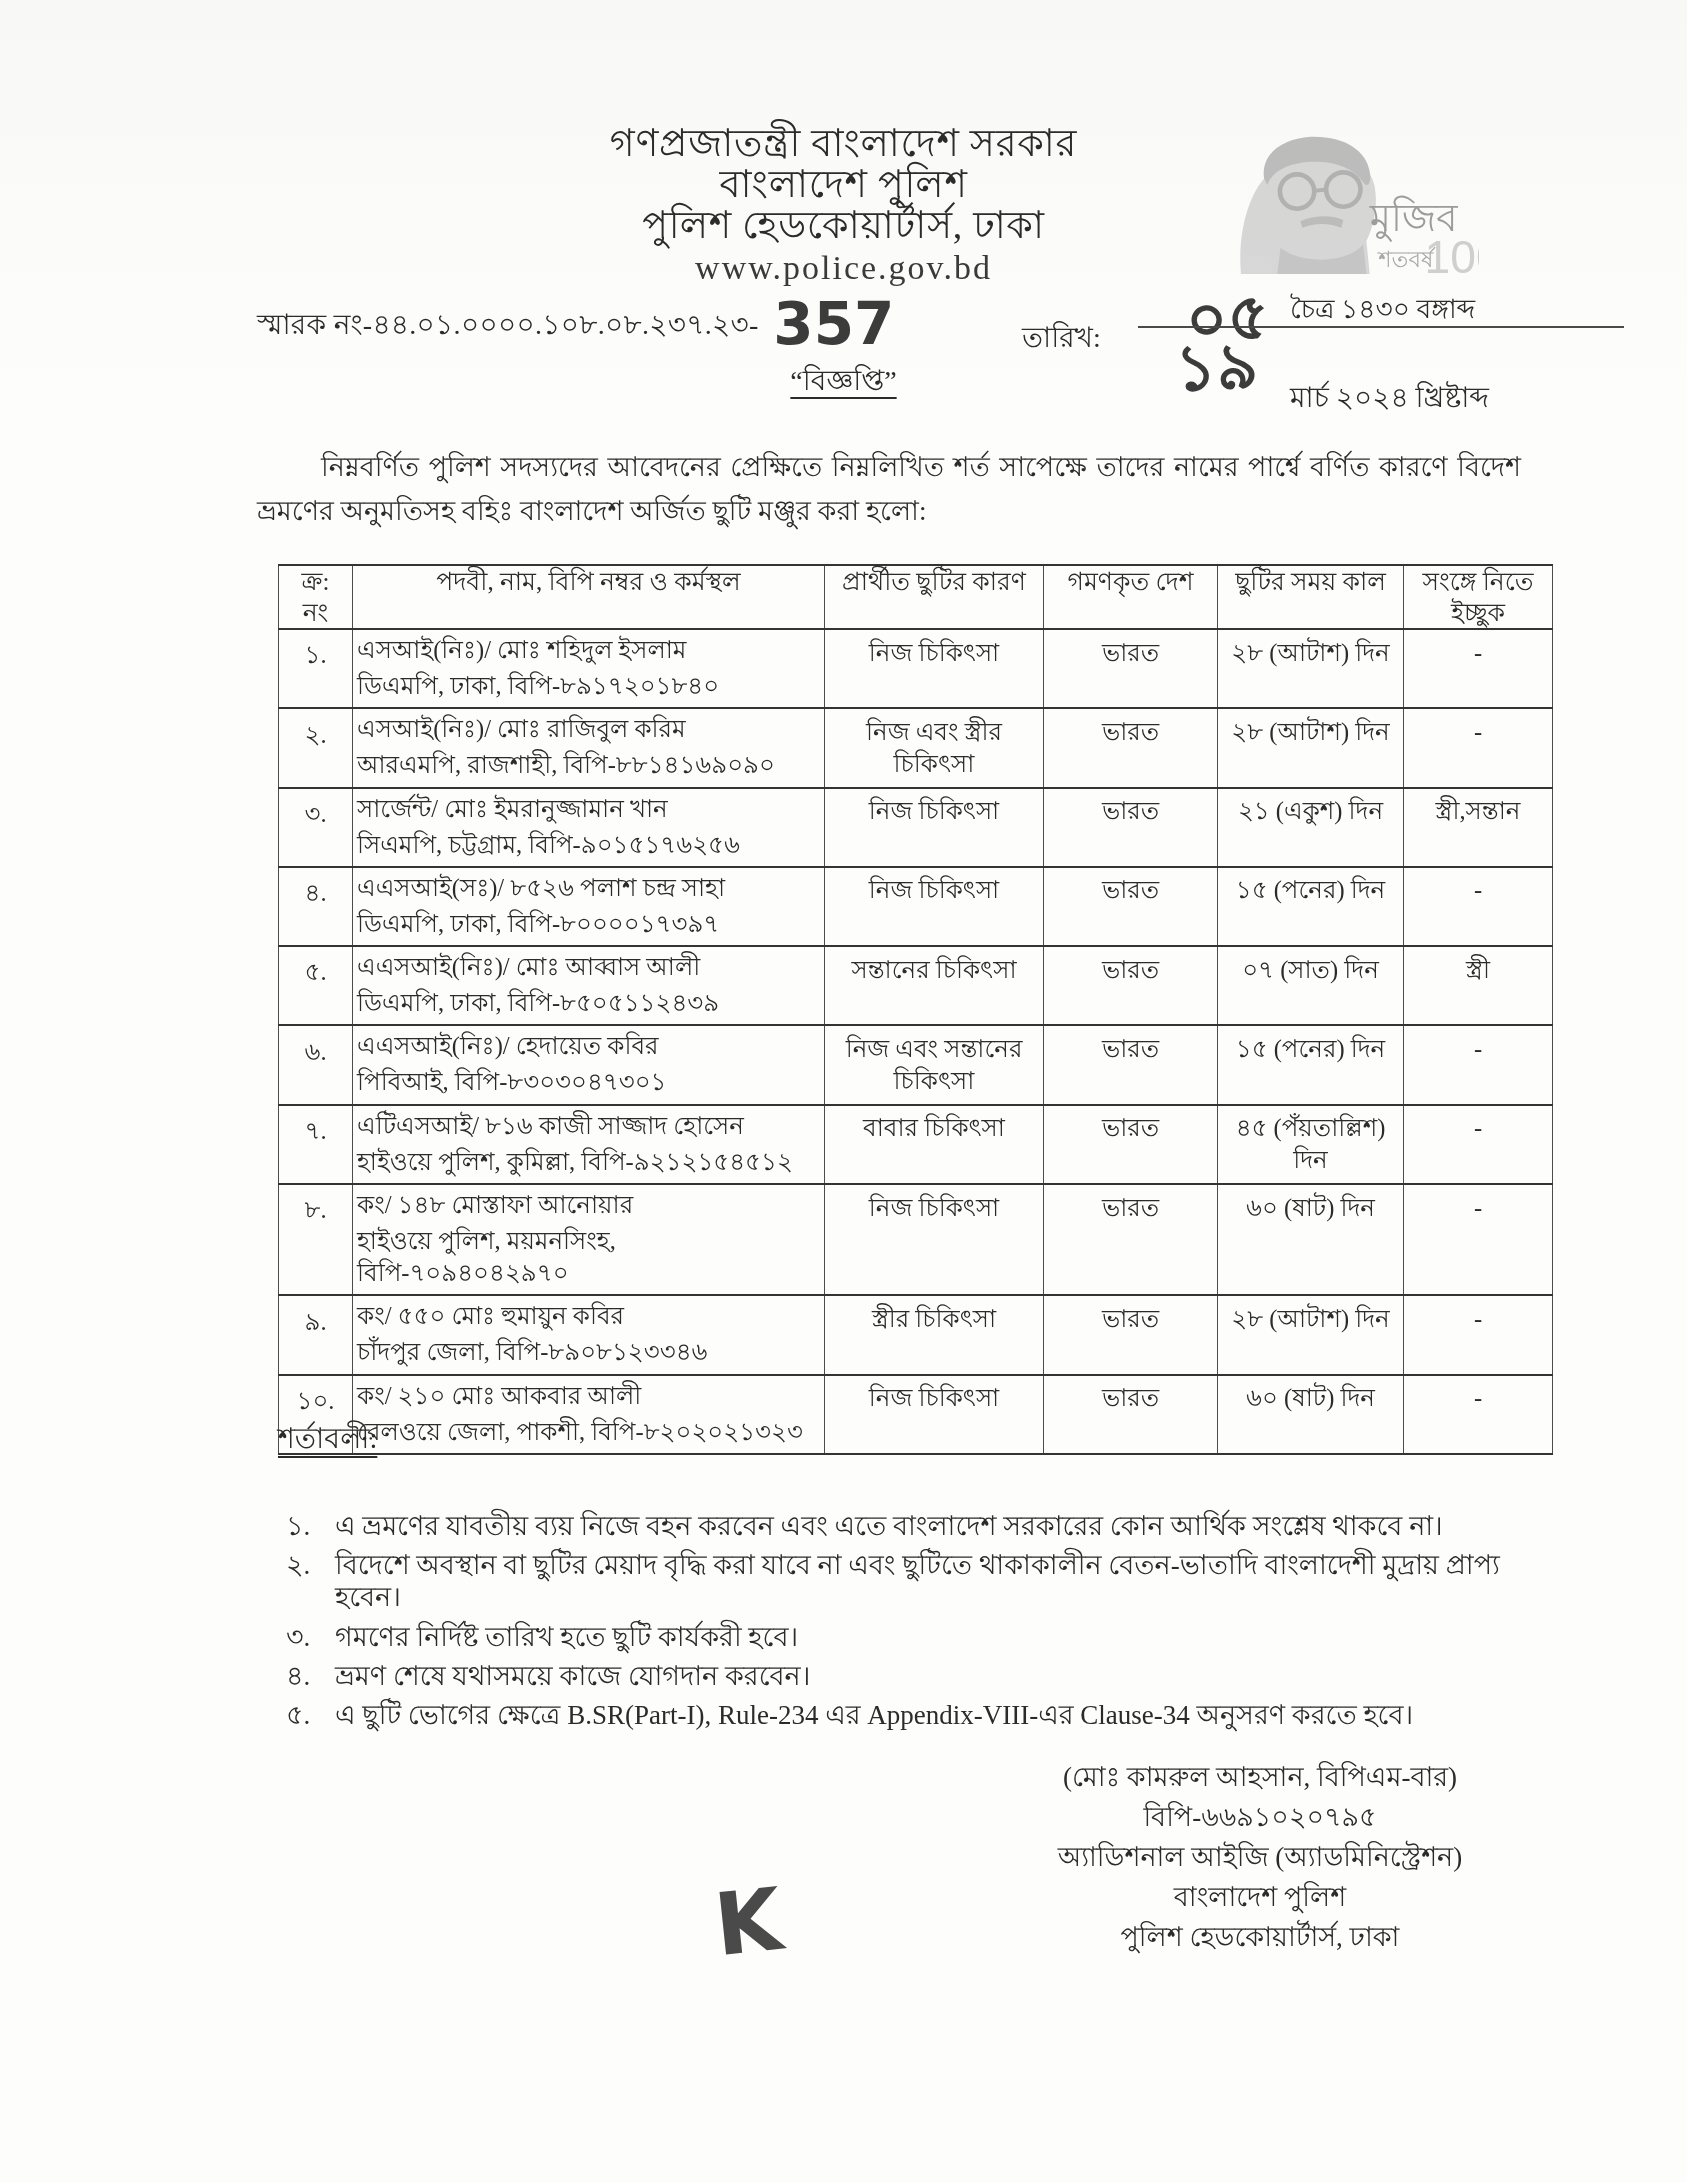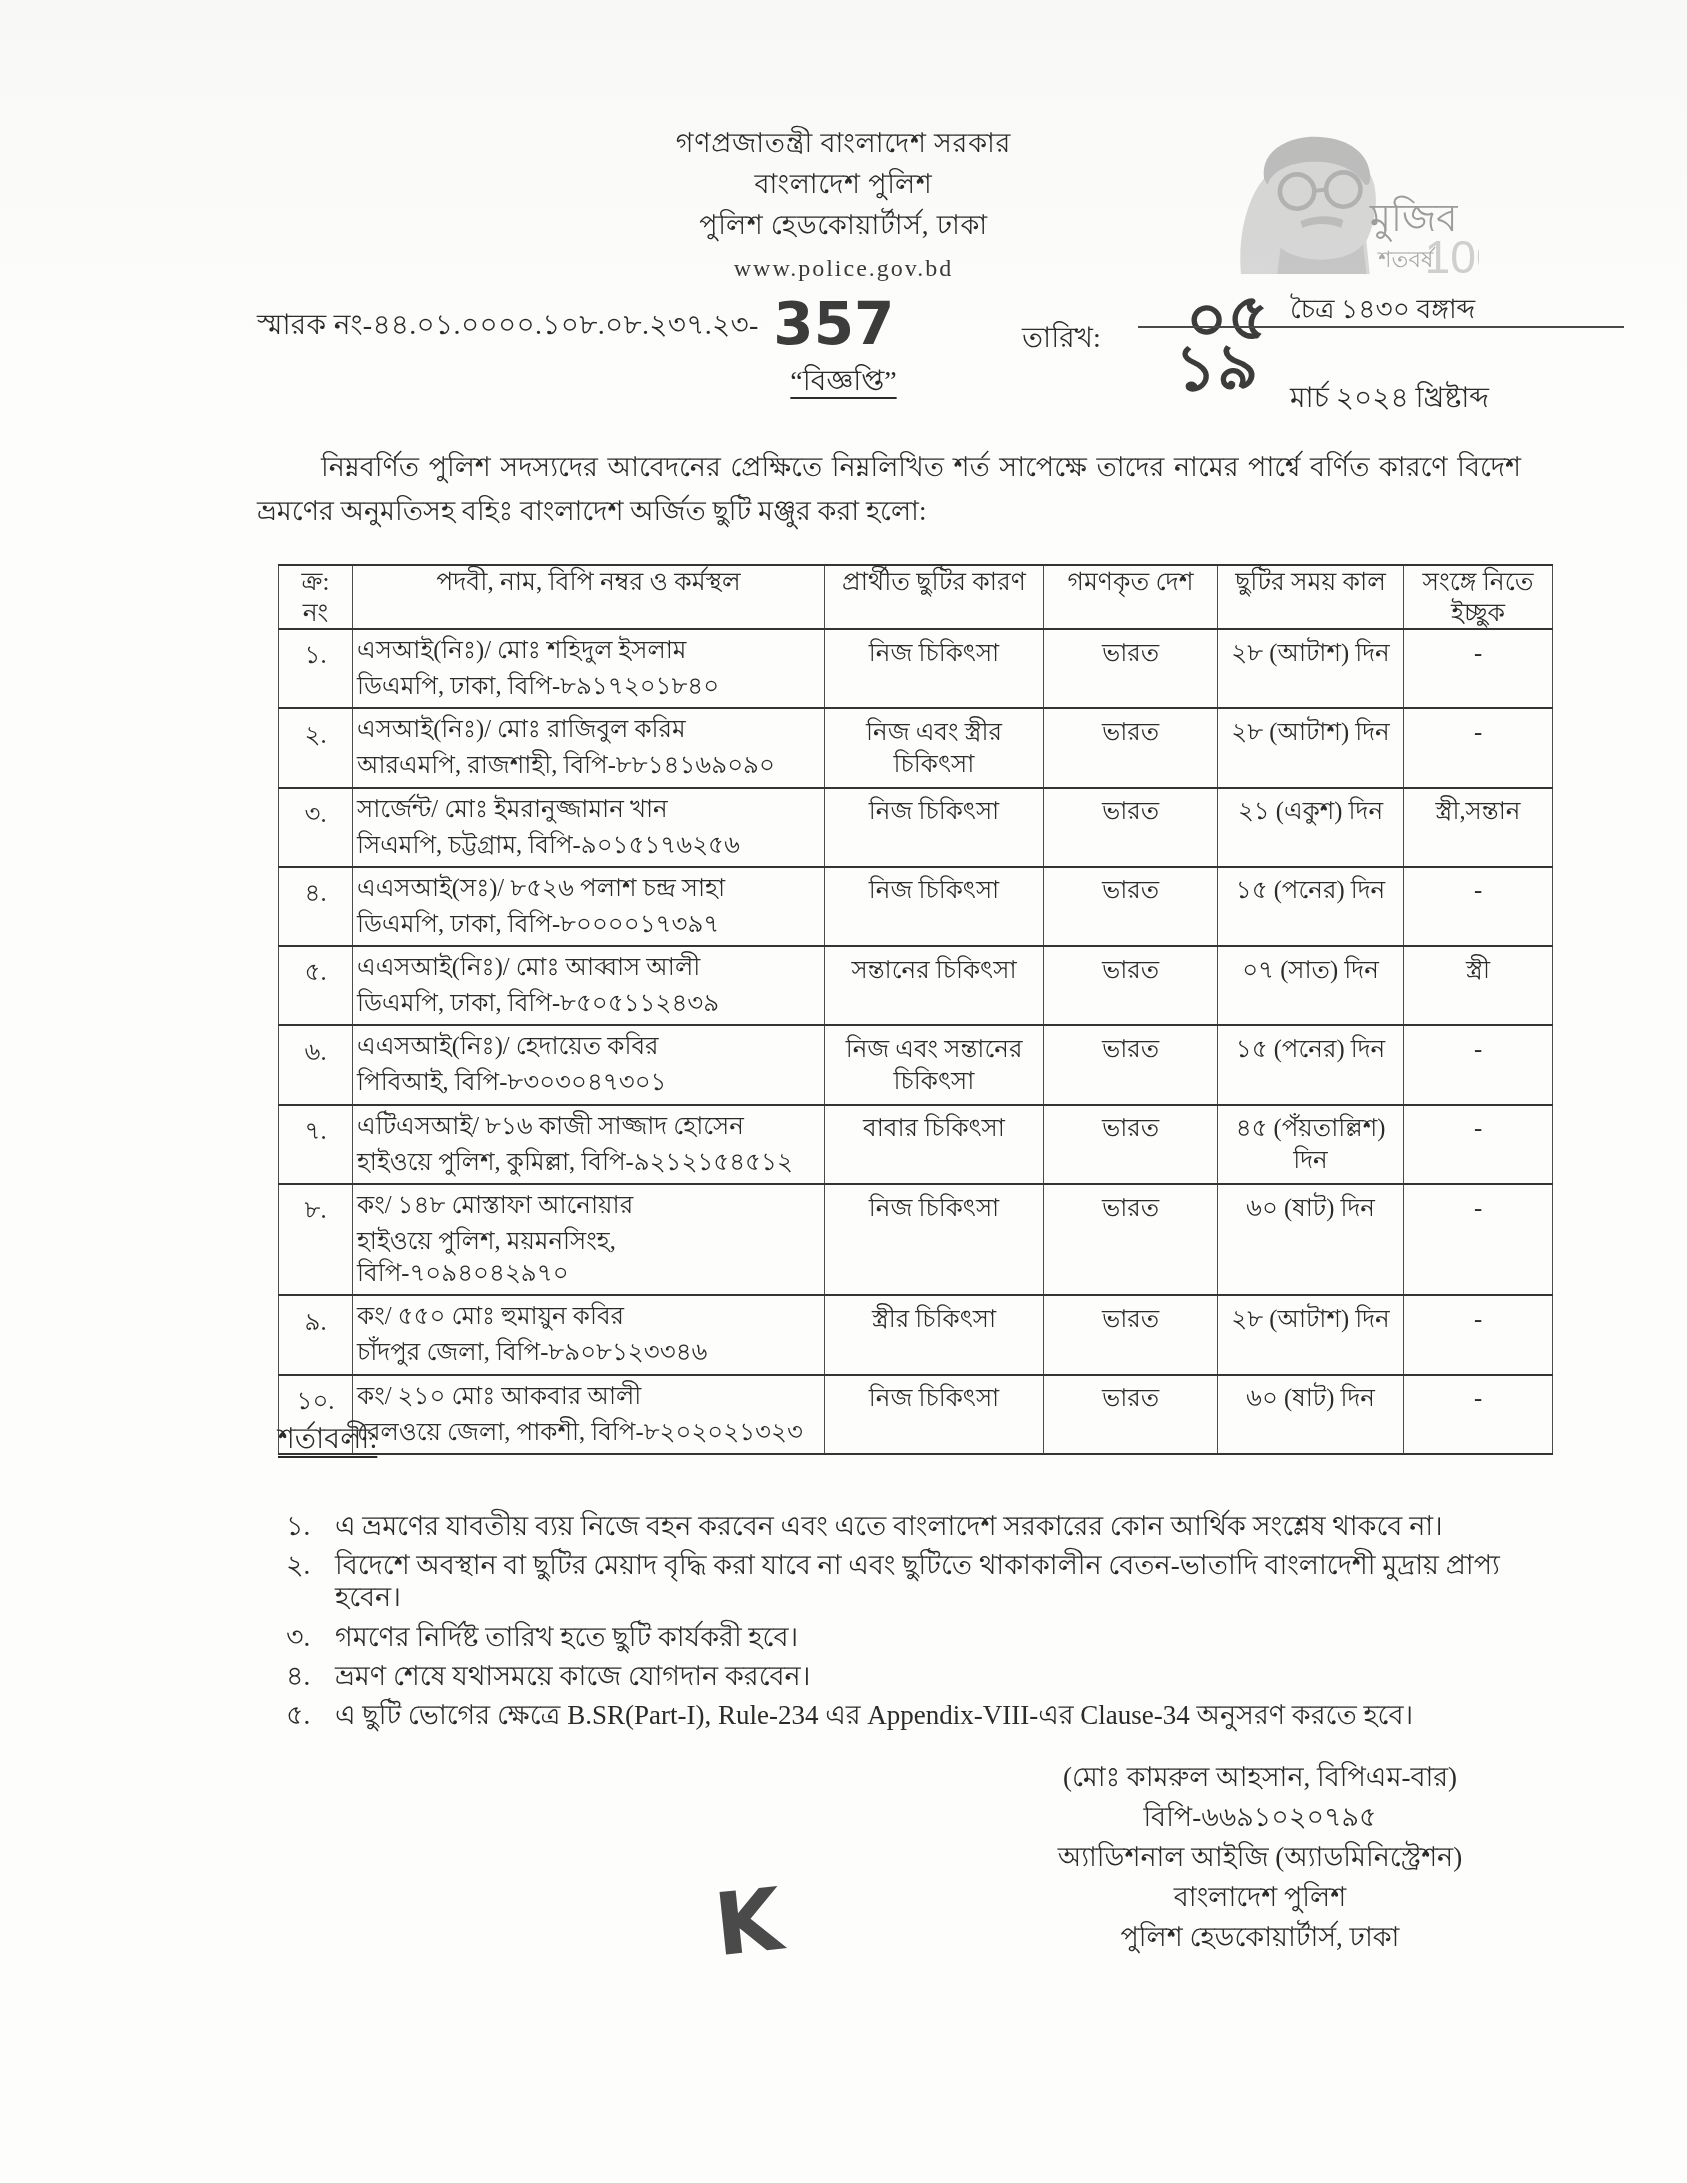--- a/index.html
+++ b/index.html
@@ -5,22 +5,22 @@
   * { margin:0; padding:0; box-sizing:border-box; }
   html,body { background:#e8e8e8; }
   .page {
     position:relative; width:1687px; height:2183px; margin:0 auto;
     background:#fdfdfc; color:#2b2b2b; overflow:hidden;
     font-family:"Liberation Serif", serif;
   }
 
   
   .letterhead { position:absolute; top:123px; left:0; width:100%; text-align:center; }
-  .letterhead .lh-line { font-size:27px; line-height:41px; letter-spacing:0.7px; }
-  .letterhead .lh-web  { font-size:24px; line-height:44px; font-family:"Liberation Serif", serif; letter-spacing:2px; color:#3a3a3a; }
+  .letterhead .lh-line { font-size:38px; line-height:41px; letter-spacing:0.7px; }
+  .letterhead .lh-web  { font-size:34px; line-height:44px; font-family:"Liberation Serif", serif; letter-spacing:2px; color:#3a3a3a; }
 
   .logo { position:absolute; top:109px; left:1201px; width:278px; height:175px; }
 
   
   .memo-row { position:absolute; top:299px; left:257px; display:flex; align-items:center;justify-content:flex-end; }
   .memo-label { font-size:28px; letter-spacing:0.3px; }
   .memo-number { font-size:58px; line-height:58px; margin-left:14.6px; margin-top:-4px; }
 
   .handwritten { font-family:"DejaVu Sans", sans-serif; font-weight:600; color:#3c3c3c; }
 

